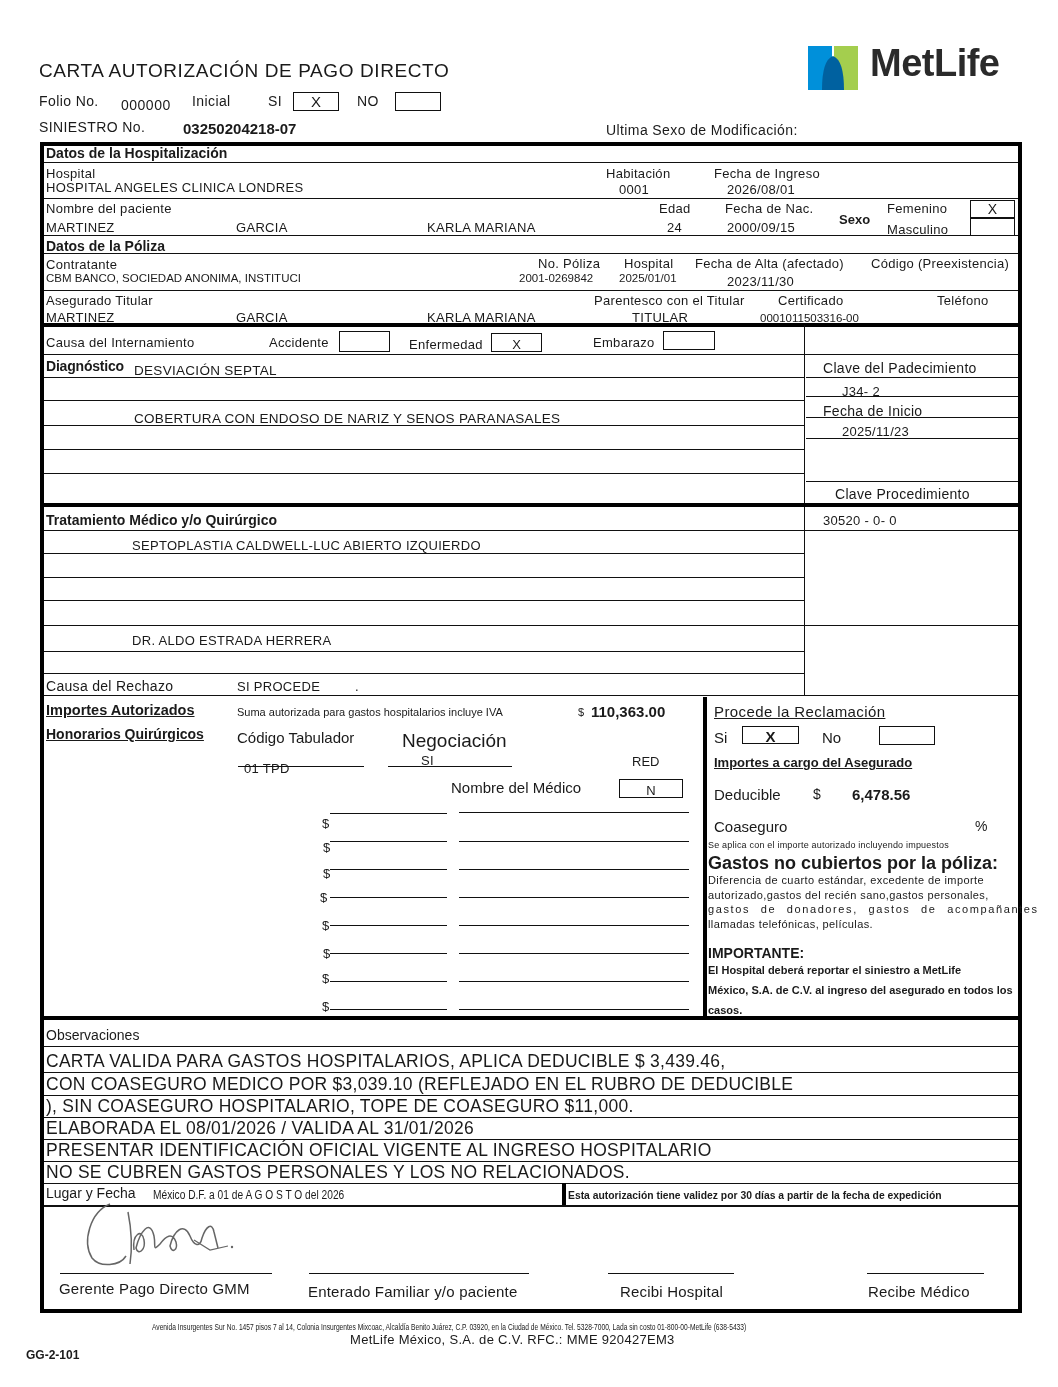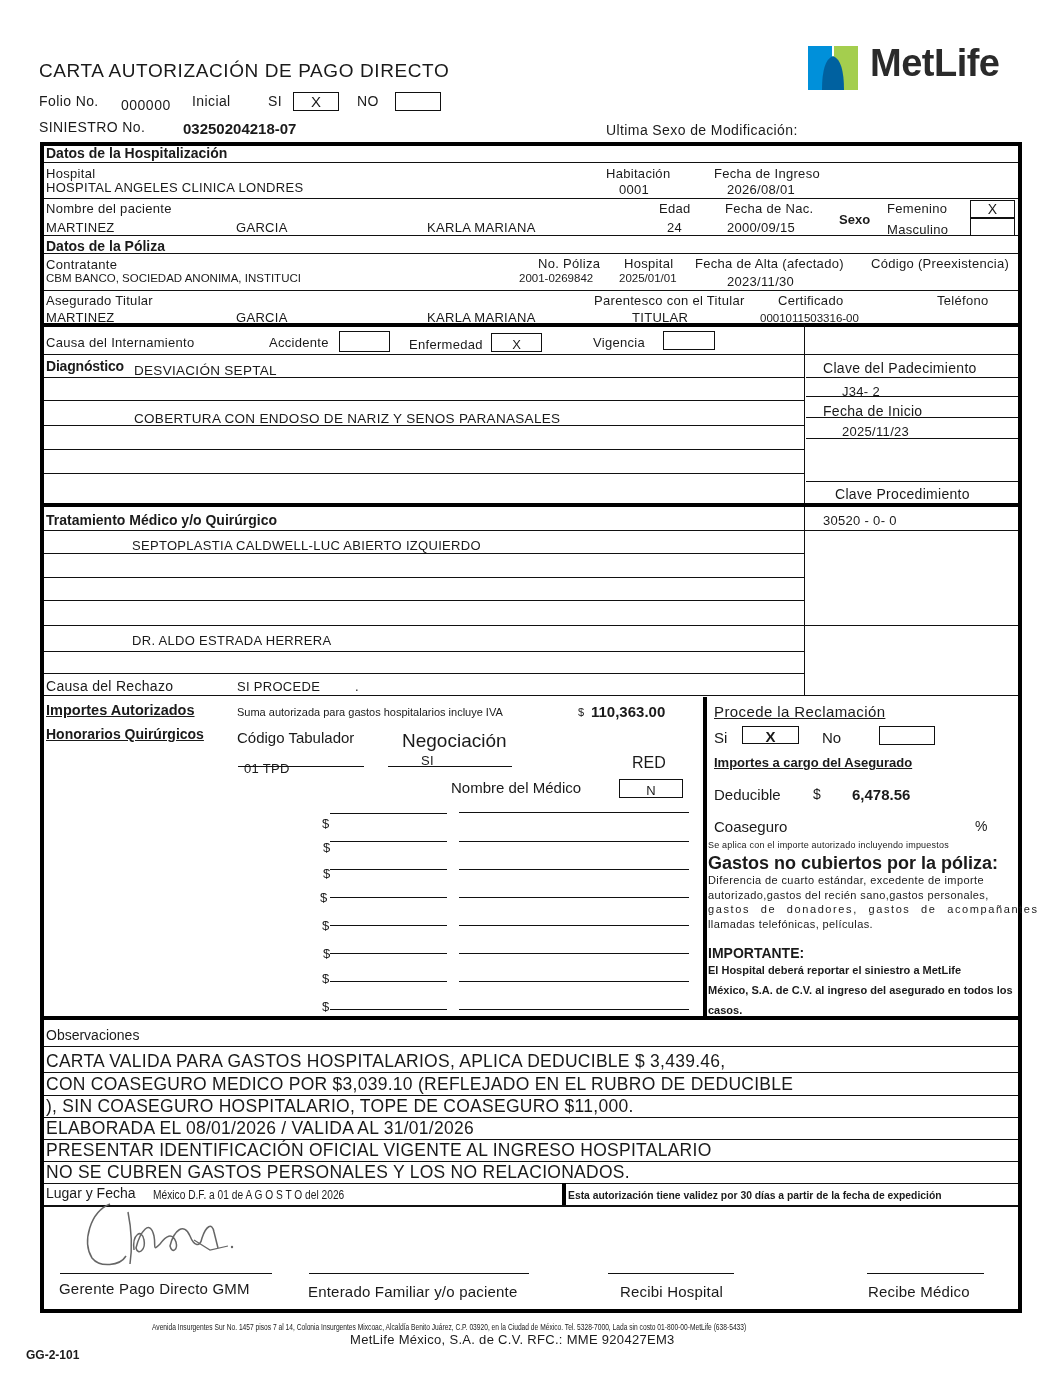--- a/index.html
+++ b/index.html
@@ -103,21 +103,21 @@
 <div class="abs lbl" style="left:778px; top:293px;">Certificado</div>
 <div class="abs small" style="left:760px; top:312px;">0001011503316-00</div>
 <div class="abs lbl" style="left:937px; top:293px;">Teléfono</div>
 <div class="hthick" style="left:42px; top:323px; width:978px;"></div>
 
 <div class="abs lbl" style="left:46px; top:335px;">Causa del Internamiento</div>
 <div class="abs lbl" style="left:269px; top:335px;">Accidente</div>
 <div class="box" style="left:339px; top:331px; width:51px; height:21px;"></div>
 <div class="abs lbl" style="left:409px; top:337px;">Enfermedad</div>
 <div class="box" style="left:491px; top:333px; width:51px; height:19px; line-height:21px;">X</div>
-<div class="abs lbl" style="left:593px; top:335px;">Vigencia</div>
+<div class="abs lbl" style="left:593px; top:335px;">Embarazo</div>
 <div class="box" style="left:663px; top:331px; width:52px; height:19px;"></div>
 <div class="vline" style="left:804px; top:325px; height:180px;"></div>
 <div class="hline" style="left:44px; top:354px; width:974px;"></div>
 
 <div class="abs" style="left:46px; top:358px; font-size:14px; font-weight:bold; letter-spacing:-0.2px;">Diagnóstico</div>
 <div class="abs val" style="left:134px; top:363px; font-size:13.5px;text-align:center;">DESVIACIÓN SEPTAL</div>
 <div class="hline" style="left:44px; top:377px; width:760px;"></div>
 <div class="hline" style="left:44px; top:400px; width:760px;"></div>
 <div class="abs val" style="left:134px; top:411px; font-size:13.5px;">COBERTURA CON ENDOSO DE NARIZ Y SENOS PARANASALES</div>
 <div class="hline" style="left:44px; top:425px; width:760px;"></div>
@@ -158,21 +158,21 @@
 <div class="abs" style="left:237px; top:706px; font-size:11px;">Suma autorizada para gastos hospitalarios incluye IVA</div>
 <div class="abs" style="left:578px; top:706px; font-size:11px;">$</div>
 <div class="abs" style="left:591px; top:703px; font-size:15px; font-weight:bold;">110,363.00</div>
 <div class="abs ul" style="left:46px; top:726px; font-size:14px; font-weight:bold;">Honorarios Quirúrgicos</div>
 <div class="abs" style="left:237px; top:729px; font-size:15px;">Código Tabulador</div>
 <div class="abs" style="left:402px; top:730px; font-size:19px;">Negociación</div>
 <div class="abs val" style="left:244px; top:753px;margin-top:8px;">01 TPD</div>
 <div class="hline" style="left:238px; top:766px; width:126px;"></div>
 <div class="abs val" style="left:421px; top:753px;">SI</div>
 <div class="hline" style="left:388px; top:766px; width:124px;"></div>
-<div class="abs" style="left:632px; top:754px; font-size:16px;">RED</div>
+<div class="abs" style="left:632px; top:754px; font-size:13px;">RED</div>
 <div class="abs" style="left:451px; top:779px; font-size:15px;">Nombre del Médico</div>
 <div class="box" style="left:619px; top:779px; width:64px; height:19px; line-height:21px;">N</div>
 
 <div>
   <div class="hline" style="left:330px; top:813px; width:117px;"></div>
     <div class="hline" style="left:459px; top:812px; width:230px;"></div>
   <div class="abs dollar" style="left:322px; top:816px;">$</div>
   <div class="hline" style="left:330px; top:841px; width:117px;"></div>
     <div class="hline" style="left:459px; top:841px; width:230px;"></div>
   <div class="abs dollar" style="left:323px; top:840px;">$</div>

